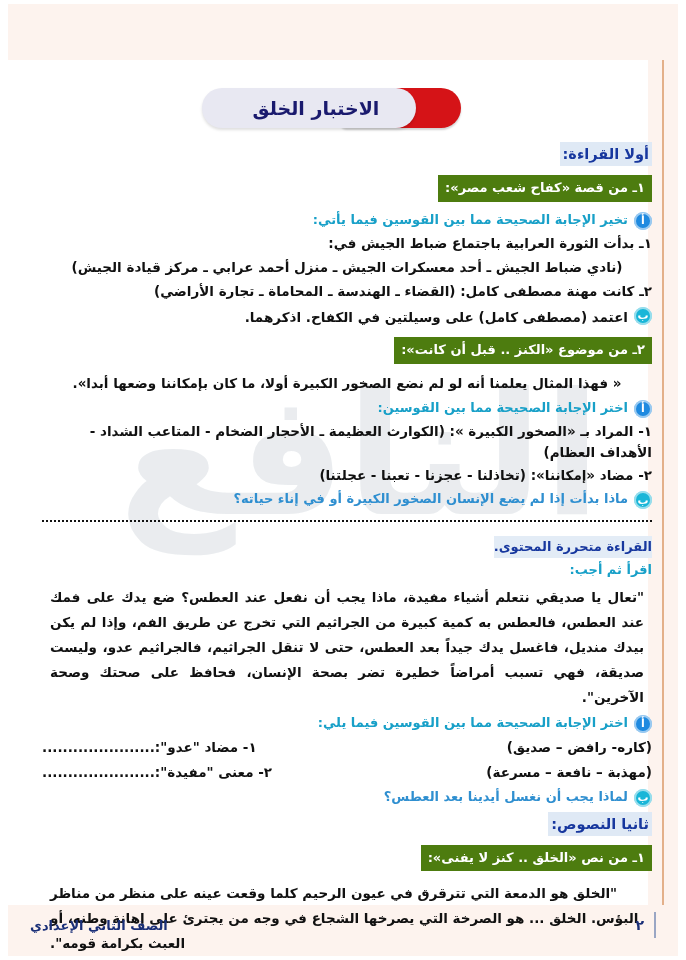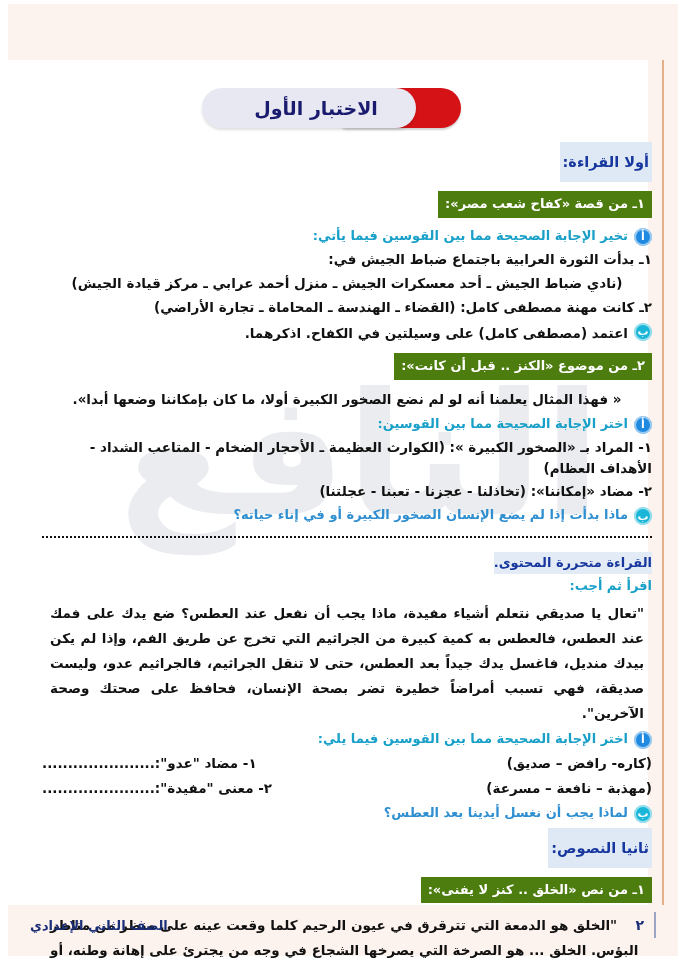--- a/index.html
+++ b/index.html
@@ -125,21 +125,21 @@
     text-align: right;
     line-height: 1.55;
   }
 
   .h-section {
     color: #17379e;
     font-size: 14.5px;
     font-weight: bold;
     background: #dfe9f5;
     display: inline-block;
-    padding: 9px 3px;
+    padding: 1px 3px;
     margin: 2px 0 4px 0;
   }
   .h-purple {
     display: inline-block;
     background: #4d7c0f;
     color: #ffffff;
     font-size: 13px;
     font-weight: bold;
     padding: 3px 7px;
     margin: 5px 0 5px 0;
@@ -296,21 +296,21 @@
   <div class="paper"></div>
   <div class="field"></div>
   <div class="rule-right"></div>
 
   <div class="watermark">النافع</div>
 
   <div class="banner-wrap">
     <div class="banner">
       <div class="ribbon-red"></div>
       <div class="ribbon-pill">
-        <span>الاختبار الأول</span>
+        <span>الاختبار الخلق</span>
       </div>
     </div>
   </div>
 
   <div class="content">
 
     <div>
       <div class="h-section">أولا القراءة:</div>
     </div>
 

